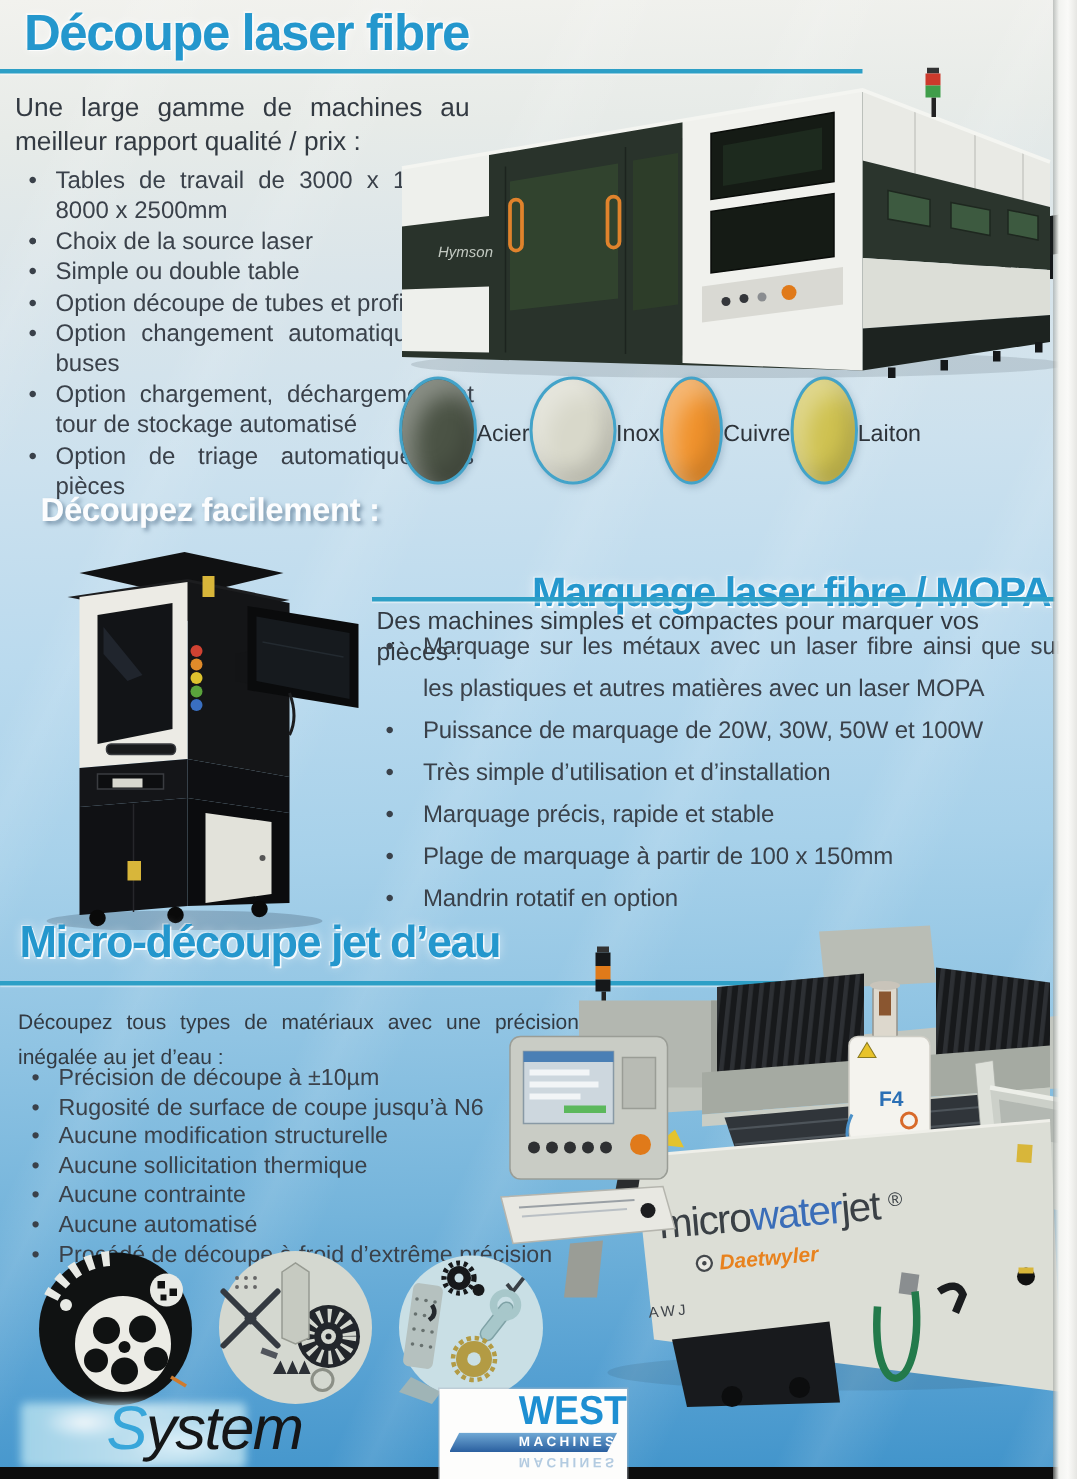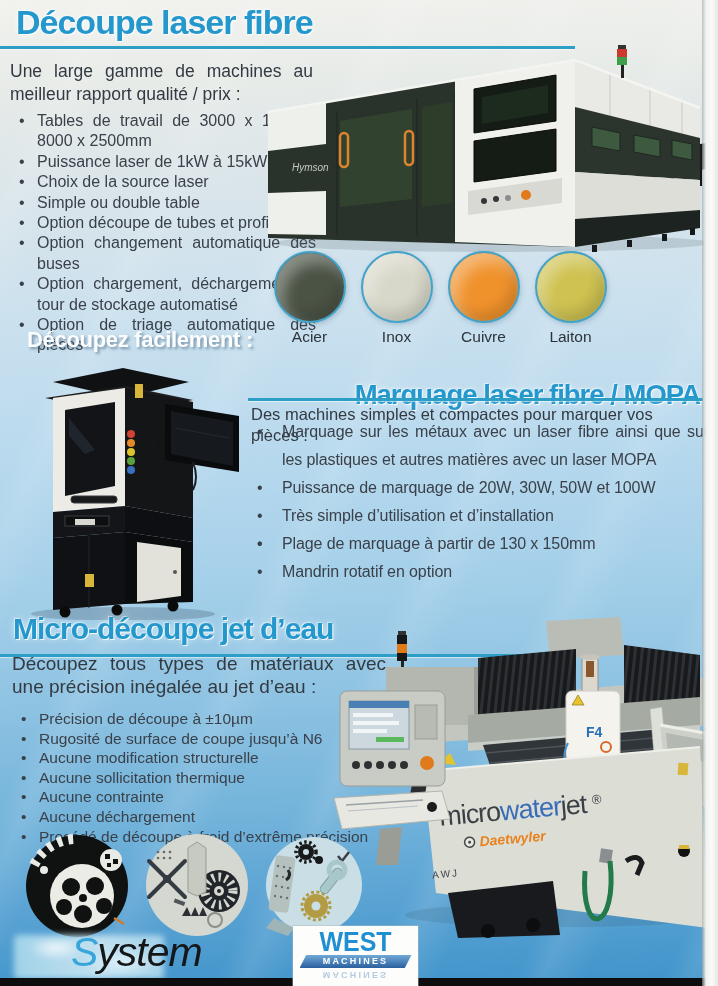--- a/index.html
+++ b/index.html
@@ -20,53 +20,53 @@
   .title1 { left:16px; top:3px;  font-size:34px; }
   .title2 { left:250px; top:379px; width:450px; font-size:27.5px; text-align:right; }
   .title3 { left:13px; top:612px; font-size:30px; }
   .rule { position:absolute; background:#2d9fc6; box-shadow:0 1px 1px rgba(255,255,255,.55); }
   .rule1 { left:0; top:46px;  width:575px; height:3px; }
   .rule2 { left:248px; top:398px; width:455px; height:3px; }
   .rule3 { left:0; top:654px; width:575px; height:3px; }
   .intro { position:absolute; margin:0; font-weight:400; color:#333a42; text-align:justify; }
   .intro1 { left:10px;  top:60px;  width:303px; font-size:17.5px; line-height:23px; }
   .intro2 { left:251px; top:404px; width:452px; font-size:16.5px; line-height:21px; text-align:left; }
-  .intro3 { left:12px;  top:652px; width:374px; font-size:19px; line-height:23px; }
+  .intro3 { left:12px;  top:670px; width:374px; font-size:14px; line-height:23px; }
   ul.bullets { position:absolute; margin:0; padding:0; list-style:none; color:#3a414a; }
   .bullets li { position:relative; padding-left:27px; text-align:justify; }
   .bullets .b { position:absolute; left:9px; top:0; }
   .bullets1 { left:10px;  top:111px; width:306px; font-size:16px;   line-height:20.4px; }
   .bullets2 { left:251px; top:418px; width:458px; font-size:16px;   line-height:28px; letter-spacing:-.1px; }
   .bullets2 li { padding-left:31px; }
   .bullets2 .b { left:6px; }
   .bullets3 { left:12px;  top:709px; width:378px; font-size:15.5px; line-height:19.6px; }
   .cut-easy { position:absolute; left:27px; top:327px; font-size:22px; font-weight:700; color:#fcfdfe;
               letter-spacing:-.3px; text-shadow:2px 2px 3px rgba(55,85,115,.55); }
   .materials { position:absolute; left:266px; top:251px; width:438px; display:flex; }
-  .material { width:87px; display:flex; flex-direction:column; align-items:center; }
+  .material { width:87px; display:flex; flex-direction:row; align-items:center; }
   .swatch { width:68px; height:68px; border-radius:50%; border:2px solid #43a3c9;
             box-shadow:inset 8px 10px 14px rgba(255,255,255,.35), inset -6px -8px 12px rgba(0,0,0,.14),
                        1px 2px 5px rgba(70,100,130,.28); }
   .material .label { margin-top:5px; font-size:15.5px; color:#2d333a; }
   .machine1 { position:absolute; left:262px; top:45px;  width:456px; height:208px; }
   .machine2 { position:absolute; left:25px;  top:358px; width:235px; height:262px; }
   .machine3 { position:absolute; left:328px; top:613px; width:390px; height:332px; }
   .samples  { position:absolute; left:16px;  top:830px; width:364px; height:112px; }
   .machine1 svg,.machine2 svg,.machine3 svg,.samples svg { display:block; width:100%; height:100%; }
   .logo-system { position:absolute; left:14px; top:928px; width:220px; height:56px; }
   .sys-mark { position:absolute; left:0; top:7px; width:150px; height:44px; border-radius:4px; opacity:.95;
     filter:blur(3px);
     background:
       radial-gradient(40px 16px at 28% 30%, rgba(255,255,255,.95), rgba(255,255,255,0) 70%),
       radial-gradient(52px 20px at 72% 62%, rgba(235,248,253,.9), rgba(235,248,253,0) 72%),
       linear-gradient(90deg,#a6d6ea,#c6e4f1 55%,#abd7eb); }
   .sys-text { position:absolute; left:57px; top:1px; font-size:41px; font-style:italic; color:#151617; letter-spacing:-1px; }
   .sys-s { color:#38a6da; }
   .logo-west { position:absolute; left:293px; top:926px; width:125px; height:60px; background:#fdfdfc;
-               box-shadow:0 0 0 1px rgba(175,185,195,.45); z-index:6; text-align:center; }
+               box-shadow:0 0 0 1px rgba(175,185,195,.45); z-index:6; text-align:right; }
   .west-word { font-size:25px; font-weight:700; color:#1e8fd2; line-height:25px; margin-top:3px; transform:scaleY(1.08); }
   .west-banner { width:112px; height:13px; margin:1px auto 0; color:#fff; font-size:9px; font-weight:700;
                  letter-spacing:2.2px; line-height:13px; background:linear-gradient(180deg,#71aad6,#2a5f9f);
                  clip-path:polygon(6% 0,100% 0,94% 100%,0 100%); }
   .west-reflect { width:112px; margin:0 auto; transform:scaleY(-1); color:#9bbbd8; font-size:9px; font-weight:700;
                   letter-spacing:2.2px; line-height:13px; opacity:.75; }
   .edge-right { position:absolute; right:0; top:0; width:16px; height:100%; z-index:7;
     background:linear-gradient(90deg, rgba(150,155,152,.55) 0px, #f2f3f0 4px, #fafaf8 10px, #e6e6e3 100%); }
   .edge-bottom { position:absolute; left:0; bottom:0; width:100%; height:8px; background:#0d0d0d; z-index:5; }
 </style>
@@ -74,21 +74,21 @@
 <body>
 
 <div class="page">
   <div class="streaks"></div>
 
   <h1 class="title1">Découpe laser fibre</h1>
   <div class="rule rule1"></div>
   <p class="intro intro1">Une large gamme de machines au meilleur rapport qualité / prix :</p>
   <ul class="bullets bullets1">
     <li><span class="b">•</span><span>Tables de travail de 3000 x 1500 à 8000 x 2500mm</span></li>
-    <li><span class="b">•</span><span>Puissance laser de 1kW à 15kW</span></li>
+    <li><span class="b">•</span></li>
     <li><span class="b">•</span><span>Choix de la source laser</span></li>
     <li><span class="b">•</span><span>Simple ou double table</span></li>
     <li><span class="b">•</span><span>Option découpe de tubes et profilés</span></li>
     <li><span class="b">•</span><span>Option changement automatique des buses</span></li>
     <li><span class="b">•</span><span>Option chargement, déchargement et tour de stockage automatisé</span></li>
     <li><span class="b">•</span><span>Option de triage automatique des pièces</span></li>
   </ul>
 
   <div class="machine1">
     <svg viewBox="0 0 456 208">
@@ -224,35 +224,35 @@
     </svg>
   </div>
 
   <h1 class="title2">Marquage laser fibre / MOPA</h1>
   <div class="rule rule2"></div>
   <p class="intro intro2">Des machines simples et compactes pour marquer vos pièces :</p>
   <ul class="bullets bullets2">
     <li><span class="b">•</span><span>Marquage sur les métaux avec un laser fibre ainsi que sur les plastiques et autres matières avec un laser MOPA</span></li>
     <li><span class="b">•</span><span>Puissance de marquage de 20W, 30W, 50W et 100W</span></li>
     <li><span class="b">•</span><span>Très simple d’utilisation et d’installation</span></li>
-    <li><span class="b">•</span></li>
-    <li><span class="b">•</span><span>Plage de marquage à partir de 130 x 150mm</span></li>
+    <li><span class="b">•</span><span>Marquage précis, rapide et stable</span></li>
+    <li><span class="b">•</span><span>Plage de marquage à partir de 100 x 150mm</span></li>
     <li><span class="b">•</span><span>Mandrin rotatif en option</span></li>
   </ul>
 
   <h1 class="title3">Micro-découpe jet d’eau</h1>
   <div class="rule rule3"></div>
   <p class="intro intro3">Découpez tous types de matériaux avec une précision inégalée au jet d’eau :</p>
   <ul class="bullets bullets3">
     <li><span class="b">•</span><span>Précision de découpe à ±10µm</span></li>
     <li><span class="b">•</span><span>Rugosité de surface de coupe jusqu’à N6</span></li>
     <li><span class="b">•</span><span>Aucune modification structurelle</span></li>
     <li><span class="b">•</span><span>Aucune sollicitation thermique</span></li>
     <li><span class="b">•</span><span>Aucune contrainte</span></li>
-    <li><span class="b">•</span><span>Aucune déchargement</span></li>
+    <li><span class="b">•</span><span>Aucune automatisé</span></li>
     <li><span class="b">•</span><span>Procédé de découpe à froid d’extrême précision</span></li>
   </ul>
 
   <div class="machine3">
     <svg viewBox="0 0 390 332">
       <defs>
         <pattern id="bel" width="7" height="7" patternUnits="userSpaceOnUse" patternTransform="rotate(6)">
           <rect width="7" height="7" fill="#17191b"></rect>
             <rect width="3" height="7" fill="#2d3034"></rect>
         </pattern>

